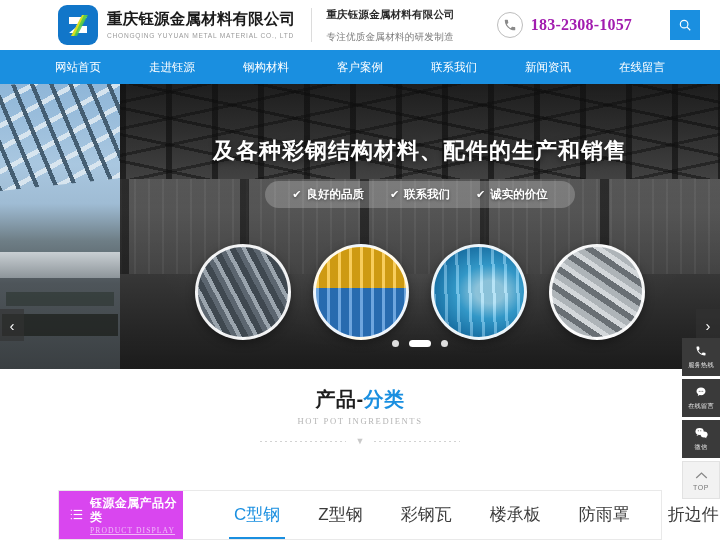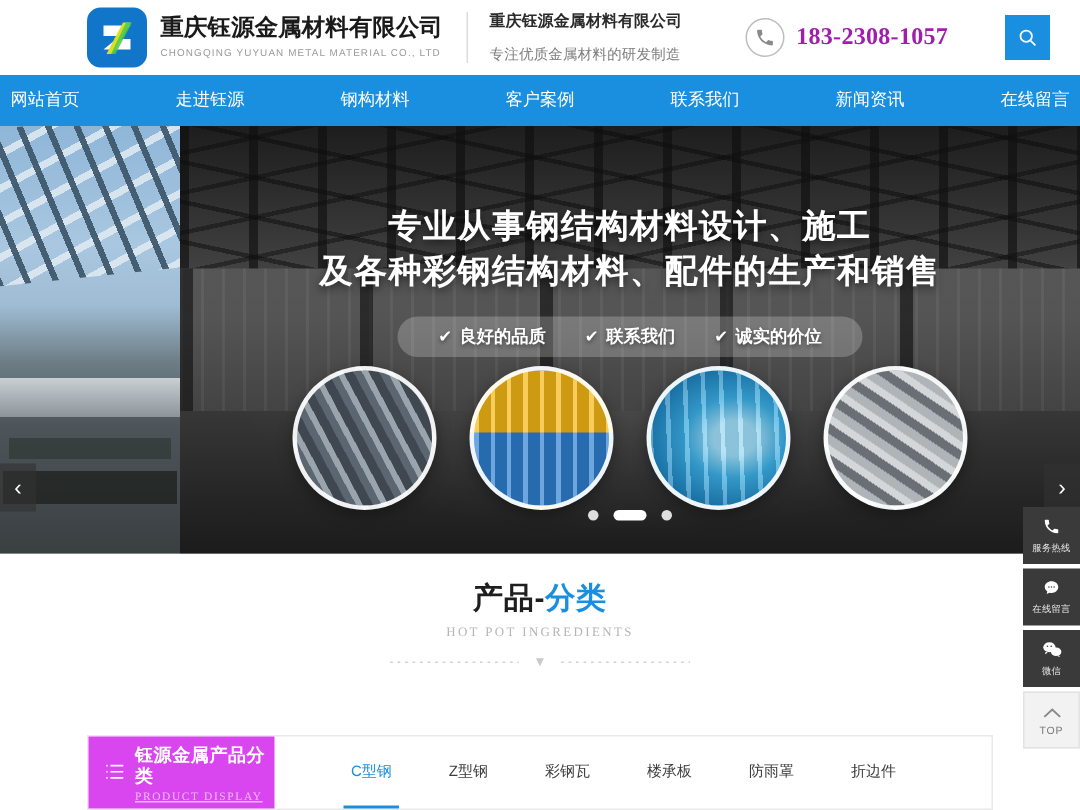--- a/index.html
+++ b/index.html
@@ -88,21 +88,21 @@
     cursor: pointer;
   }
 
   
   .nav {
     height: 34px;
     background: #1a8fe0;
     display: flex;
     align-items: center;
     justify-content: center;
-    gap: 16px;
+    gap: 0;
   }
   .nav-item {
     color: #ffffff;
     font-size: 11.5px;
     padding: 0 24px;
     line-height: 34px;
     white-space: nowrap;
     cursor: pointer;
   }
 
@@ -324,21 +324,21 @@
     letter-spacing: 1.1px; margin-top: 2px; line-height: 9px;
     font-family: "Liberation Serif", "DejaVu Serif", serif;
     text-decoration: underline;
   }
   .prodtabs {
     flex: 1;
     display: flex; align-items: center;
     padding-left: 32px;
   }
   .ptab {
-    font-size: 10px; color: #3c3c3c;
+    font-size: 17px; color: #3c3c3c;
     padding: 0 19px; position: relative;
     line-height: 48px; cursor: pointer;
     white-space: nowrap;
   }
   .ptab.active { color: #1a8fe0; }
   .ptab.active::after {
     content: ""; position: absolute;
     left: 14px; right: 14px; bottom: 0; height: 2px;
     background: #1a8fe0;
   }
@@ -405,21 +405,20 @@
     <div class="banner-prev"></div>
 
     <div class="banner-main">
       <div class="truss"></div>
       <div class="walls"></div>
       <div class="floor"></div>
       <div class="banner-overlay"></div>
     </div>
 
     <div class="banner-copy">
-      <div class="banner-h1">专业从事钢结构材料设计、施工</div>
       <div class="banner-h1">及各种彩钢结构材料、配件的生产和销售</div>
       <div class="badges">
         <span class="badge">
           <span class="chk">✔</span>
           <span>良好的品质</span>
         </span>
         <span class="badge">
           <span class="chk">✔</span>
           <span>联系我们</span>
         </span>

